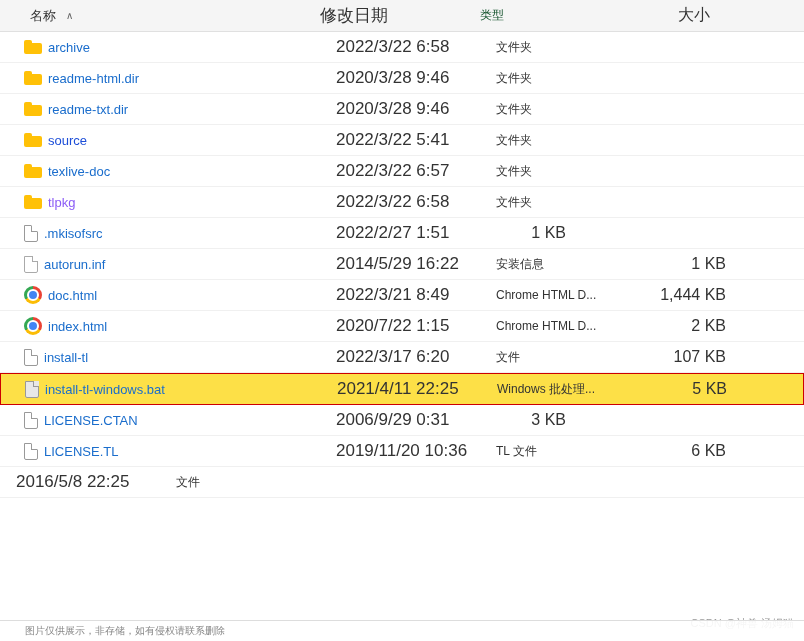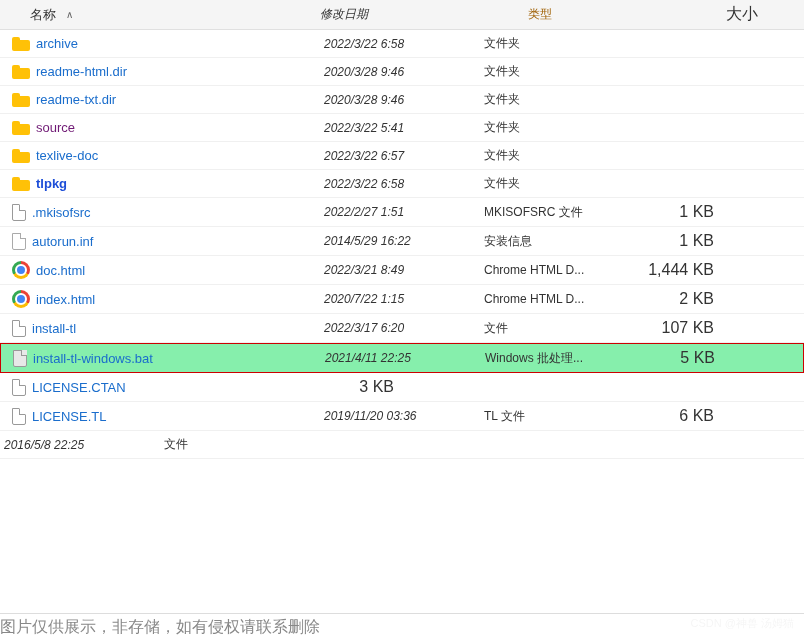--- a/index.html
+++ b/index.html
@@ -42,48 +42,47 @@
 
     .header-row .col-size {
       flex: 0 0 80px;
       text-align: right;
       padding-right: 10px;
     }
 
     .file-row {
       display: flex;
       align-items: center;
-      padding: 5px 4px;
+      padding: 5px 16px;
       border-bottom: 1px solid #f0f0f0;
       cursor: default;
     }
 
     .file-row.selected {
-      background: #86efac;
+      background: #fde047;
       border: 1.5px solid #cc0000;
       align-items: center;
     }
 
     .col-name {
       flex: 0 0 320px;
       display: flex;
       align-items: center;
       padding-left: 8px;
       gap: 6px;
       color: #1a6dcc;
       font-size: 13px;
       overflow: hidden;
       white-space: nowrap;
     }
 
     .col-date {
       flex: 0 0 160px;
       color: #333;
-      font-size: 12px;
-      font-style: italic;
+      font-size: 17px;
     }
 
     .col-type {
       flex: 0 0 160px;
       color: #333;
       font-size: 12px;
     }
 
     .col-size {
       flex: 0 0 80px;
@@ -240,37 +239,37 @@
       white-space: nowrap;
     }
 
     .copyright-bar {
       position: fixed;
       bottom: 0;
       left: 0;
       width: 100%;
       background: rgba(255,255,255,0.9);
       color: #888;
-      font-size: 16px;
-      padding: 3px 0;
+      font-size: 10px;
+      padding: 3px 25px;
       border-top: 1px solid #ddd;
     }
   </style>
 </head>
 <body>
 
 <div class="file-list">
 
   <div class="header-row">
     <div class="col-name" style="color:#333; ">
       <span>名称</span>
       <span class="sort-arrow">∧</span>
     </div>
     <div class="col-date" style="color:#333;">修改日期</div>
-    <div class="col-type" style="color:#a16207;margin-left:48px;">类型</div>
+    <div class="col-type" style="color:#14532d;">类型</div>
     <div class="col-size" style="color:#333; text-align:right;">大小</div>
   </div>
 
   <div id="file-rows">
       <div class="file-row">
     <div class="col-name">
       <span class="icon">
             <span class="folder-icon"></span>
           </span>
       <span style="color:#1a6dcc;">archive</span>
@@ -299,21 +298,21 @@
     </div>
     <div class="col-date">2020/3/28 9:46</div>
     <div class="col-type">文件夹</div>
     <div class="col-size"></div>
   </div>
       <div class="file-row">
     <div class="col-name">
       <span class="icon">
             <span class="folder-icon"></span>
           </span>
-      <span style="color:#701a75;">source</span>
+      <span style="color:#1d4ed8;">source</span>
     </div>
     <div class="col-date">2022/3/22 5:41</div>
     <div class="col-type">文件夹</div>
     <div class="col-size"></div>
   </div>
       <div class="file-row">
     <div class="col-name">
       <span class="icon">
             <span class="folder-icon"></span>
           </span>
@@ -321,35 +320,34 @@
     </div>
     <div class="col-date">2022/3/22 6:57</div>
     <div class="col-type">文件夹</div>
     <div class="col-size"></div>
   </div>
       <div class="file-row">
     <div class="col-name">
       <span class="icon">
             <span class="folder-icon"></span>
           </span>
-      <span style="color:#1d4ed8;font-weight:bold;">tlpkg</span>
+      <span style="color:#8b5cf6;">tlpkg</span>
     </div>
     <div class="col-date">2022/3/22 6:58</div>
     <div class="col-type">文件夹</div>
     <div class="col-size"></div>
   </div>
       <div class="file-row">
     <div class="col-name">
       <span class="icon">
             <span class="file-icon"></span>
           </span>
       <span style="color:#1a6dcc;">.mkisofsrc</span>
     </div>
     <div class="col-date">2022/2/27 1:51</div>
-    <div class="col-type">MKISOFSRC 文件</div>
     <div class="col-size">1 KB</div>
   </div>
       <div class="file-row">
     <div class="col-name">
       <span class="icon">
             <span class="inf-icon"></span>
           </span>
       <span style="color:#1a6dcc;">autorun.inf</span>
     </div>
     <div class="col-date">2014/5/29 16:22</div>
@@ -400,30 +398,31 @@
     <div class="col-type">Windows 批处理...</div>
     <div class="col-size">5 KB</div>
   </div>
       <div class="file-row">
     <div class="col-name">
       <span class="icon">
             <span class="file-icon"></span>
           </span>
       <span style="color:#1a6dcc;">LICENSE.CTAN</span>
     </div>
+    <div class="col-date">2006/9/29 0:31</div>
     <div class="col-size">3 KB</div>
   </div>
       <div class="file-row">
     <div class="col-name">
       <span class="icon">
             <span class="file-icon"></span>
           </span>
       <span style="color:#1a6dcc;text-align:right;">LICENSE.TL</span>
     </div>
-    <div class="col-date">2019/11/20 03:36</div>
+    <div class="col-date">2019/11/20 10:36</div>
     <div class="col-type">TL 文件</div>
     <div class="col-size">6 KB</div>
   </div>
       <div class="file-row">
     <div class="col-date">2016/5/8 22:25</div>
     <div class="col-type">文件</div>
     <div class="col-size"></div>
   </div>
     </div>
 </div>

